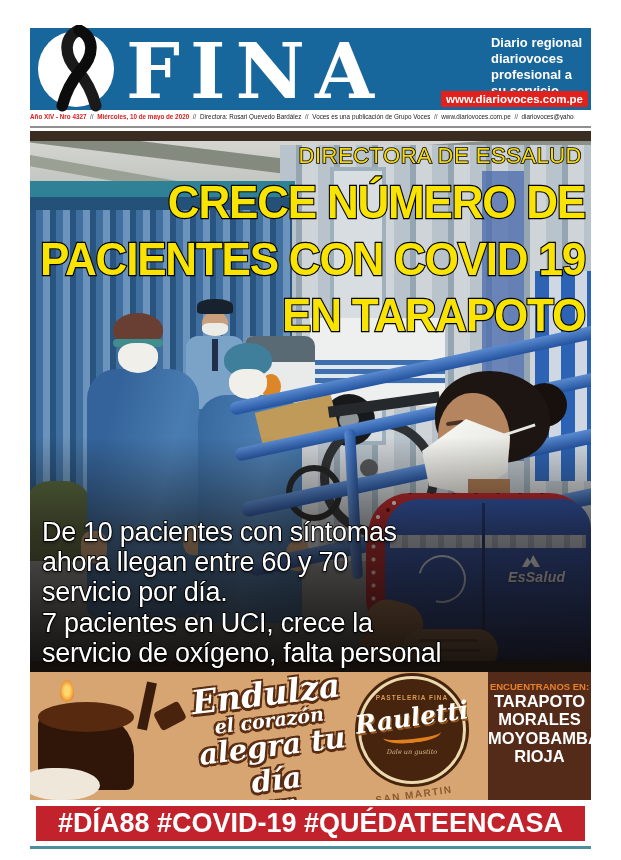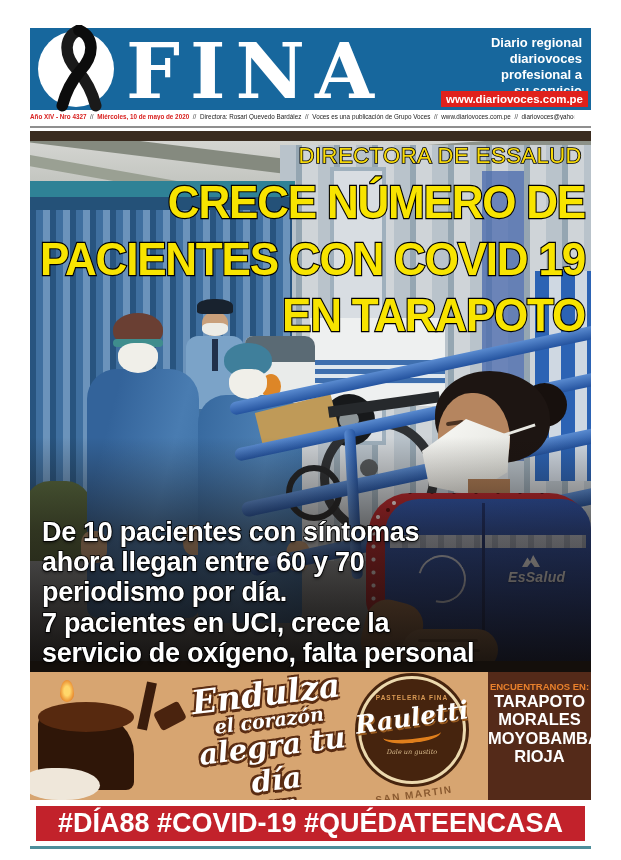--- a/index.html
+++ b/index.html
@@ -6,21 +6,21 @@
   .page{position:relative;width:621px;height:860px;background:#fff;overflow:hidden;
         font-family:"Liberation Sans",sans-serif;}
 
   
   .masthead{position:absolute;left:30px;top:28px;width:561px;height:82px;background:#17679d;}
   .logo-circle{position:absolute;left:8px;top:3px;width:76px;height:76px;border-radius:50%;background:#fff;}
   .ribbon{position:absolute;left:14px;top:-3px;width:70px;height:88px;}
   .masthead-title{position:absolute;left:96px;top:0;height:82px;line-height:88px;
       font-family:"DejaVu Serif",serif;font-weight:bold;font-size:76px;letter-spacing:10px;
       color:#fff;white-space:nowrap;}
-  .tagline{position:absolute;right:9px;top:7px;text-align:right;color:#fff;
+  .tagline{position:absolute;right:9px;top:7px;color:#fff;
       font-size:13px;font-weight:bold;line-height:1.22;}
   .url-badge{position:absolute;right:3px;bottom:3px;background:#e0211c;color:#fff;
       font-size:11.5px;font-weight:bold;padding:2px 5px;white-space:nowrap;}
 
   
   .info-bar{position:absolute;left:30px;top:113px;width:561px;font-size:6.5px;color:#222;
       white-space:nowrap;overflow:hidden;transform:scaleX(.97);transform-origin:left center;}
   .info-bar .red{color:#d8201f;font-weight:bold;}
   .info-bar .sep{color:#444;padding:0 2px;}
   .rule-gray{position:absolute;left:30px;top:126px;width:561px;height:2px;background:#8f8f8f;}
@@ -141,21 +141,21 @@
   
   .ph-grad{position:absolute;left:0;bottom:0;width:100%;height:235px;
       background:linear-gradient(180deg,rgba(20,14,10,0) 0%,rgba(20,14,10,.55) 40%,rgba(12,9,7,.93) 100%);}
   .ph-bottomstrip{position:absolute;left:0;bottom:0;width:100%;height:11px;background:#140f0b;}
   .kicker{position:absolute;right:9px;top:12px;font-size:22px;font-weight:400;letter-spacing:.5px;
       color:#f6d90a;-webkit-text-stroke:1.6px #000;paint-order:stroke fill;white-space:nowrap;}
   .headline{position:absolute;right:6px;top:44px;text-align:right;color:#f8e400;
       font-size:44px;font-weight:800;letter-spacing:-1.2px;line-height:1.2;
       -webkit-text-stroke:2.2px #000;paint-order:stroke fill;transform:scaleY(1.06);transform-origin:top right;}
   .headline div{white-space:nowrap;}
-  .deck{position:absolute;left:12px;top:386px;color:#fff;font-size:27px;font-weight:700;line-height:1.12;
+  .deck{position:absolute;left:12px;top:386px;color:#fff;font-size:27px;font-weight:400;line-height:1.12;
       -webkit-text-stroke:1.7px #000;paint-order:stroke fill;letter-spacing:-.3px;
       text-shadow:0 2px 3px rgba(0,0,0,.55);}
   .deck div{white-space:nowrap;}
 
   
   .ad{position:absolute;left:30px;top:672px;width:561px;height:128px;background:#d7a571;overflow:hidden;}
   .cake-body{position:absolute;left:8px;top:42px;width:96px;height:76px;background:#2f1608;border-radius:10px 40px 8px 8px;}
   .cake-top{position:absolute;left:8px;top:30px;width:96px;height:30px;background:#57290f;border-radius:50%;}
   .cake-flame{position:absolute;left:30px;top:8px;width:14px;height:22px;
       background:radial-gradient(#ffd76b 30%,#e8862a 75%);border-radius:50% 50% 50% 50%/62% 62% 38% 38%;}
@@ -318,21 +318,21 @@
 
     <div class="kicker">DIRECTORA DE ESSALUD</div>
     <div class="headline">
       <div>CRECE NÚMERO DE</div>
       <div>PACIENTES CON COVID 19</div>
       <div>EN TARAPOTO</div>
     </div>
     <div class="deck">
       <div>De 10 pacientes con síntomas</div>
       <div>ahora llegan entre 60 y 70</div>
-      <div>periodismo por día.</div>
+      <div>servicio por día.</div>
       <div>7 pacientes en UCI, crece la</div>
       <div>servicio de oxígeno, falta personal</div>
     </div>
   </div>
 
   <div class="ad">
     <div class="cake-body"></div>
     <div class="cake-top"></div>
     <div class="cake-flame"></div>
     <div class="cake-frost"></div>

